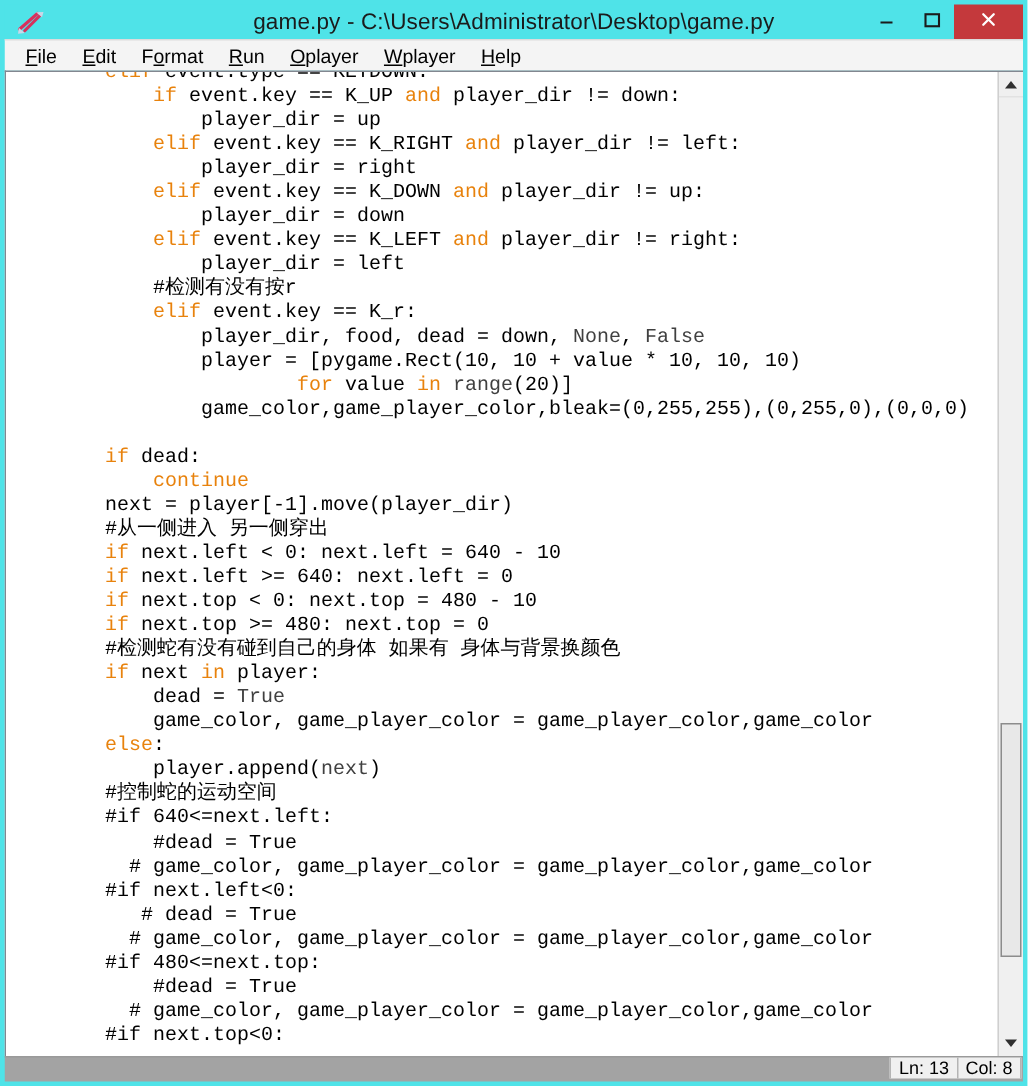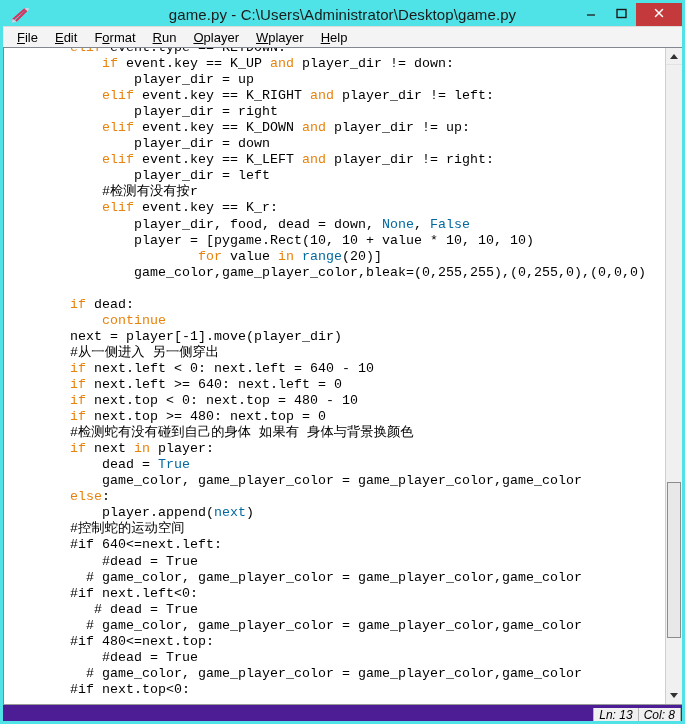--- a/index.html
+++ b/index.html
@@ -115,21 +115,21 @@
     line-height: 16.05px;
     white-space: pre;
     color: #000000;
     margin: 0;
     position: relative;
     top: -8px;
     letter-spacing: 0.02px;
   }
   .code .ln { display: block; height: 16.05px; }
   .kw   { color: #e8820c; }
-  .bi   { color: #0369a1; }      
+  .bi   { color: #404040; }      
   .cm   { color: #000000; }
 
   
   .vscroll {
     width: 17px;
     flex: 0 0 17px;
     background: #f0f0f0;
     border-left: 1px solid #cfcfcf;
     position: relative;
     box-sizing: border-box;
@@ -155,27 +155,26 @@
     position: absolute;
     left: 1px; right: 1px;
     background: #e8e8e8;
     border: 1px solid #8c8c8c;
     box-sizing: border-box;
   }
 
   
   .statusbar {
     height: 20px;
-    background: #4c1d95;
+    background: #a3a3a3;
     border-top: 1px solid #9a9a9a;
     display: flex;
     justify-content: flex-end;
-    align-items: center;
-    box-sizing: border-box;
-    font-style: italic;
+    align-items: flex-start;
+    box-sizing: border-box;
   }
   .status-cell {
     font-size: 12px;
     font-family: "Liberation Sans", sans-serif;
     color: #000;
     display: flex;
     align-items: center;
     padding: 0 5px;
     border-left: 1px solid #b4b4b4;
     background: #f0f0f0;

